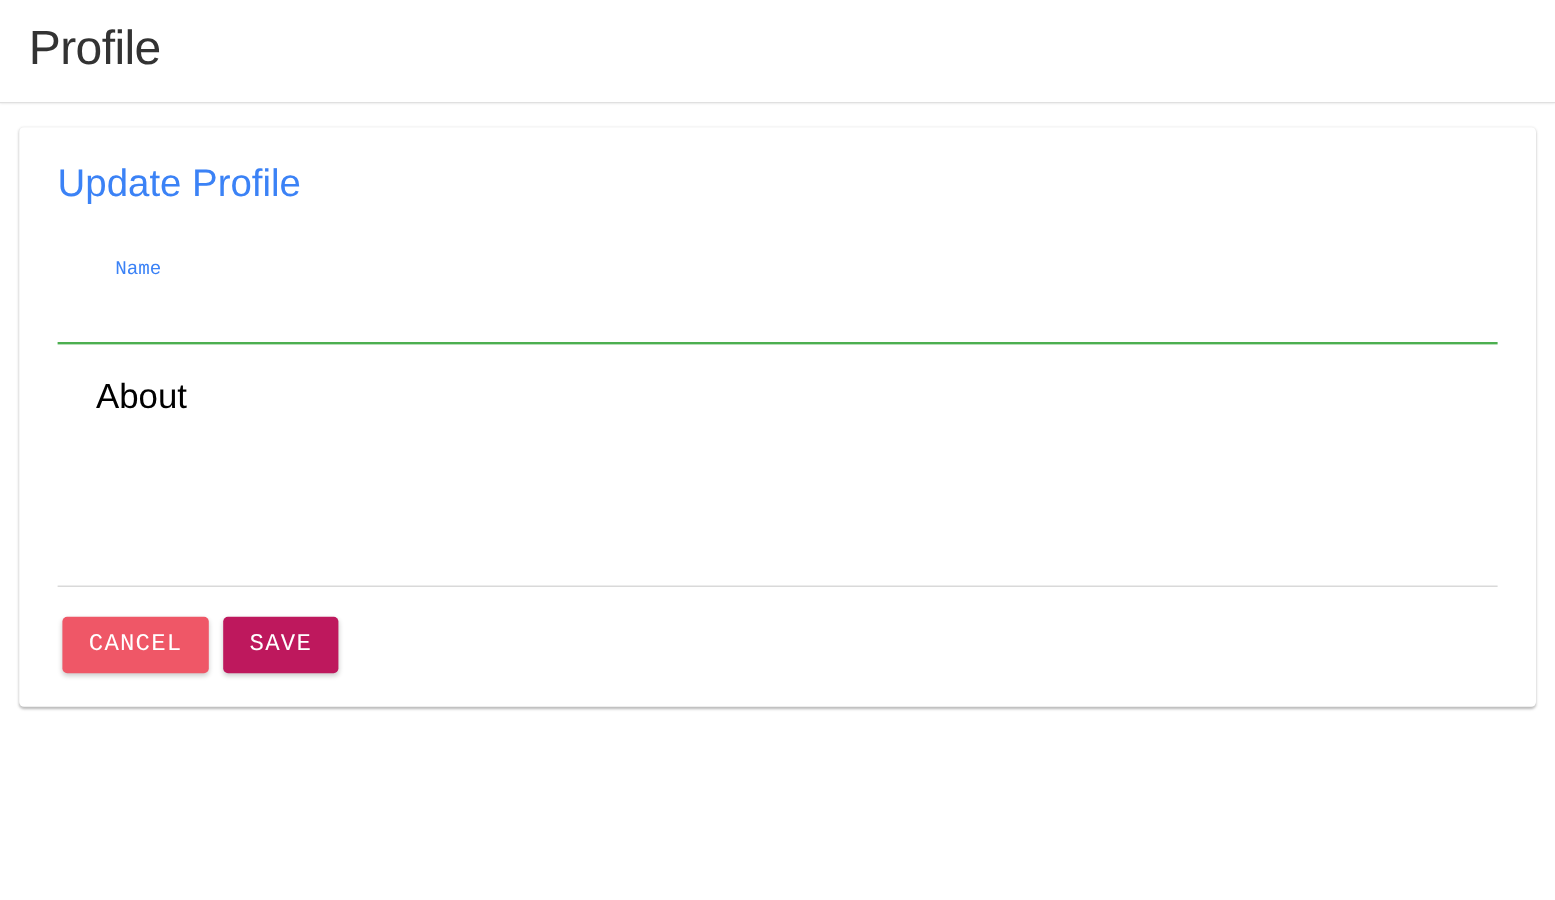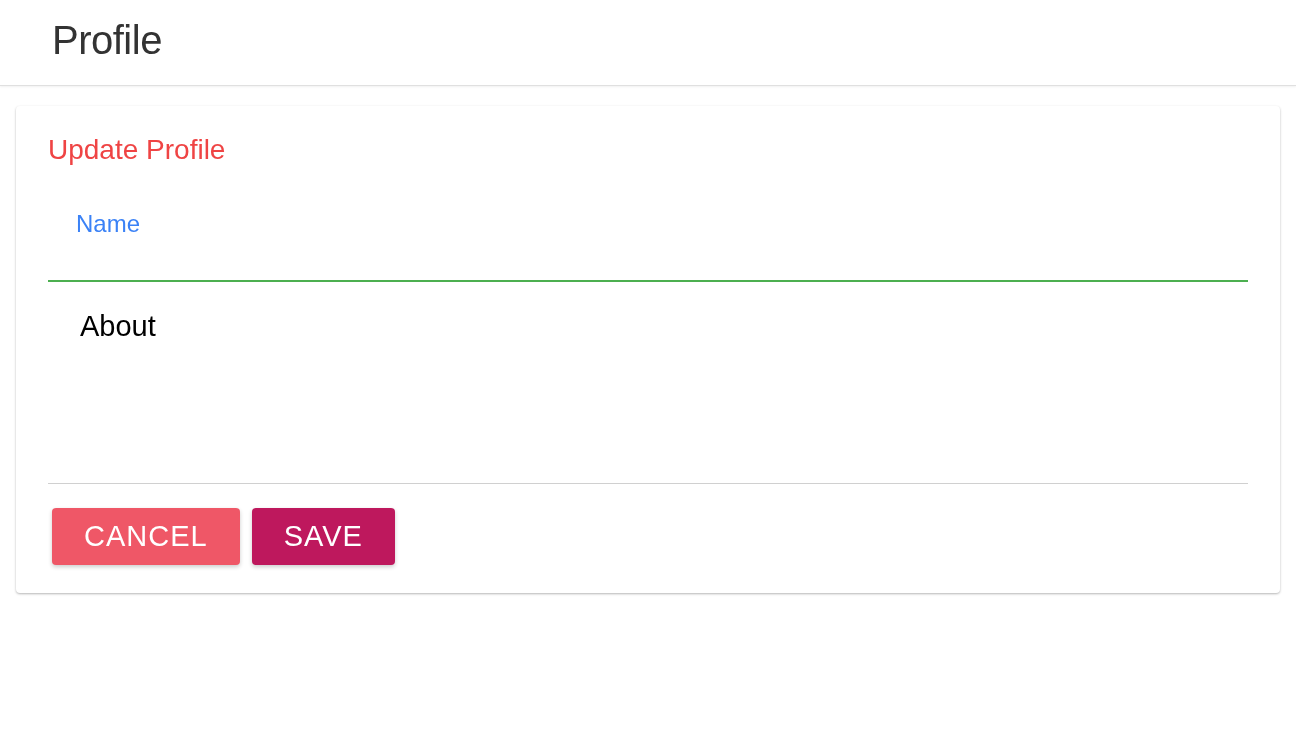--- a/index.html
+++ b/index.html
@@ -6,57 +6,58 @@
       box-sizing: border-box;
       margin: 0;
       padding: 0;
     }
     body {
       font-family: -apple-system, BlinkMacSystemFont, "Helvetica Neue", Helvetica, Arial, sans-serif;
       background: #ffffff;
       width: 1296px;
     }
     .header {
-      padding: 18px 36px 22px 52px;
+      padding: 18px 36px 22px 24px;
       border-bottom: 1px solid #e0e0e0;
       box-shadow: 0 1px 2px rgba(0,0,0,0.06);
     }
     .header h1 {
       font-size: 40px;
       font-weight: 400;
       color: #333333;
       letter-spacing: -0.5px;
     }
     .card {
       margin: 20px 16px;
       background: #ffffff;
       border-radius: 4px;
       box-shadow: 0 1px 3px rgba(0,0,0,0.12), 0 1px 2px rgba(0,0,0,0.18);
       padding: 28px 32px 28px 32px;
     }
     .card-title {
-      font-size: 28px;
+      font-size: 32px;
       font-weight: 400;
-      color: #ef4444;
+      color: #3b82f6;
       margin-bottom: 44px;
     }
     .form-group {
       position: relative;
       margin-bottom: 20px;
     }
     .form-group.focused {
       padding-top: 14px;
     }
     .form-label-floating {
       position: absolute;
-      left: 28px;
+      left: 48px;
       top: 0;
-      font-size: 24px;
+      font-size: 16px;
       color: #3b82f6;
       pointer-events: none;
+      font-family: Liberation Mono, monospace;
     }
     .form-input {
       width: 100%;
       border: none;
       border-bottom: 2px solid #4caf50;
       font-size: 24px;
       padding: 18px 0 10px 32px;
       outline: none;
       background: transparent;
       color: #000;
@@ -86,29 +87,29 @@
     }
     .button-row {
       display: flex;
       gap: 12px;
       margin-top: 10px;
       margin-left: 4px;
     }
     .btn {
       border: none;
       border-radius: 4px;
-      font-size: 29px;
+      font-size: 20px;
       font-weight: 400;
       letter-spacing: 1px;
-      padding: 12px 32px;
+      padding: 12px 22px;
       text-transform: uppercase;
       color: #ffffff;
       cursor: pointer;
       box-shadow: 0 2px 4px rgba(0,0,0,0.2);
-      font-family: Liberation Sans, sans-serif;
+      font-family: Liberation Mono, monospace;
     }
     .btn-cancel {
       background: #ef5767;
     }
     .btn-save {
       background: #be185d;
     }
   </style>
 </head>
 <body>

